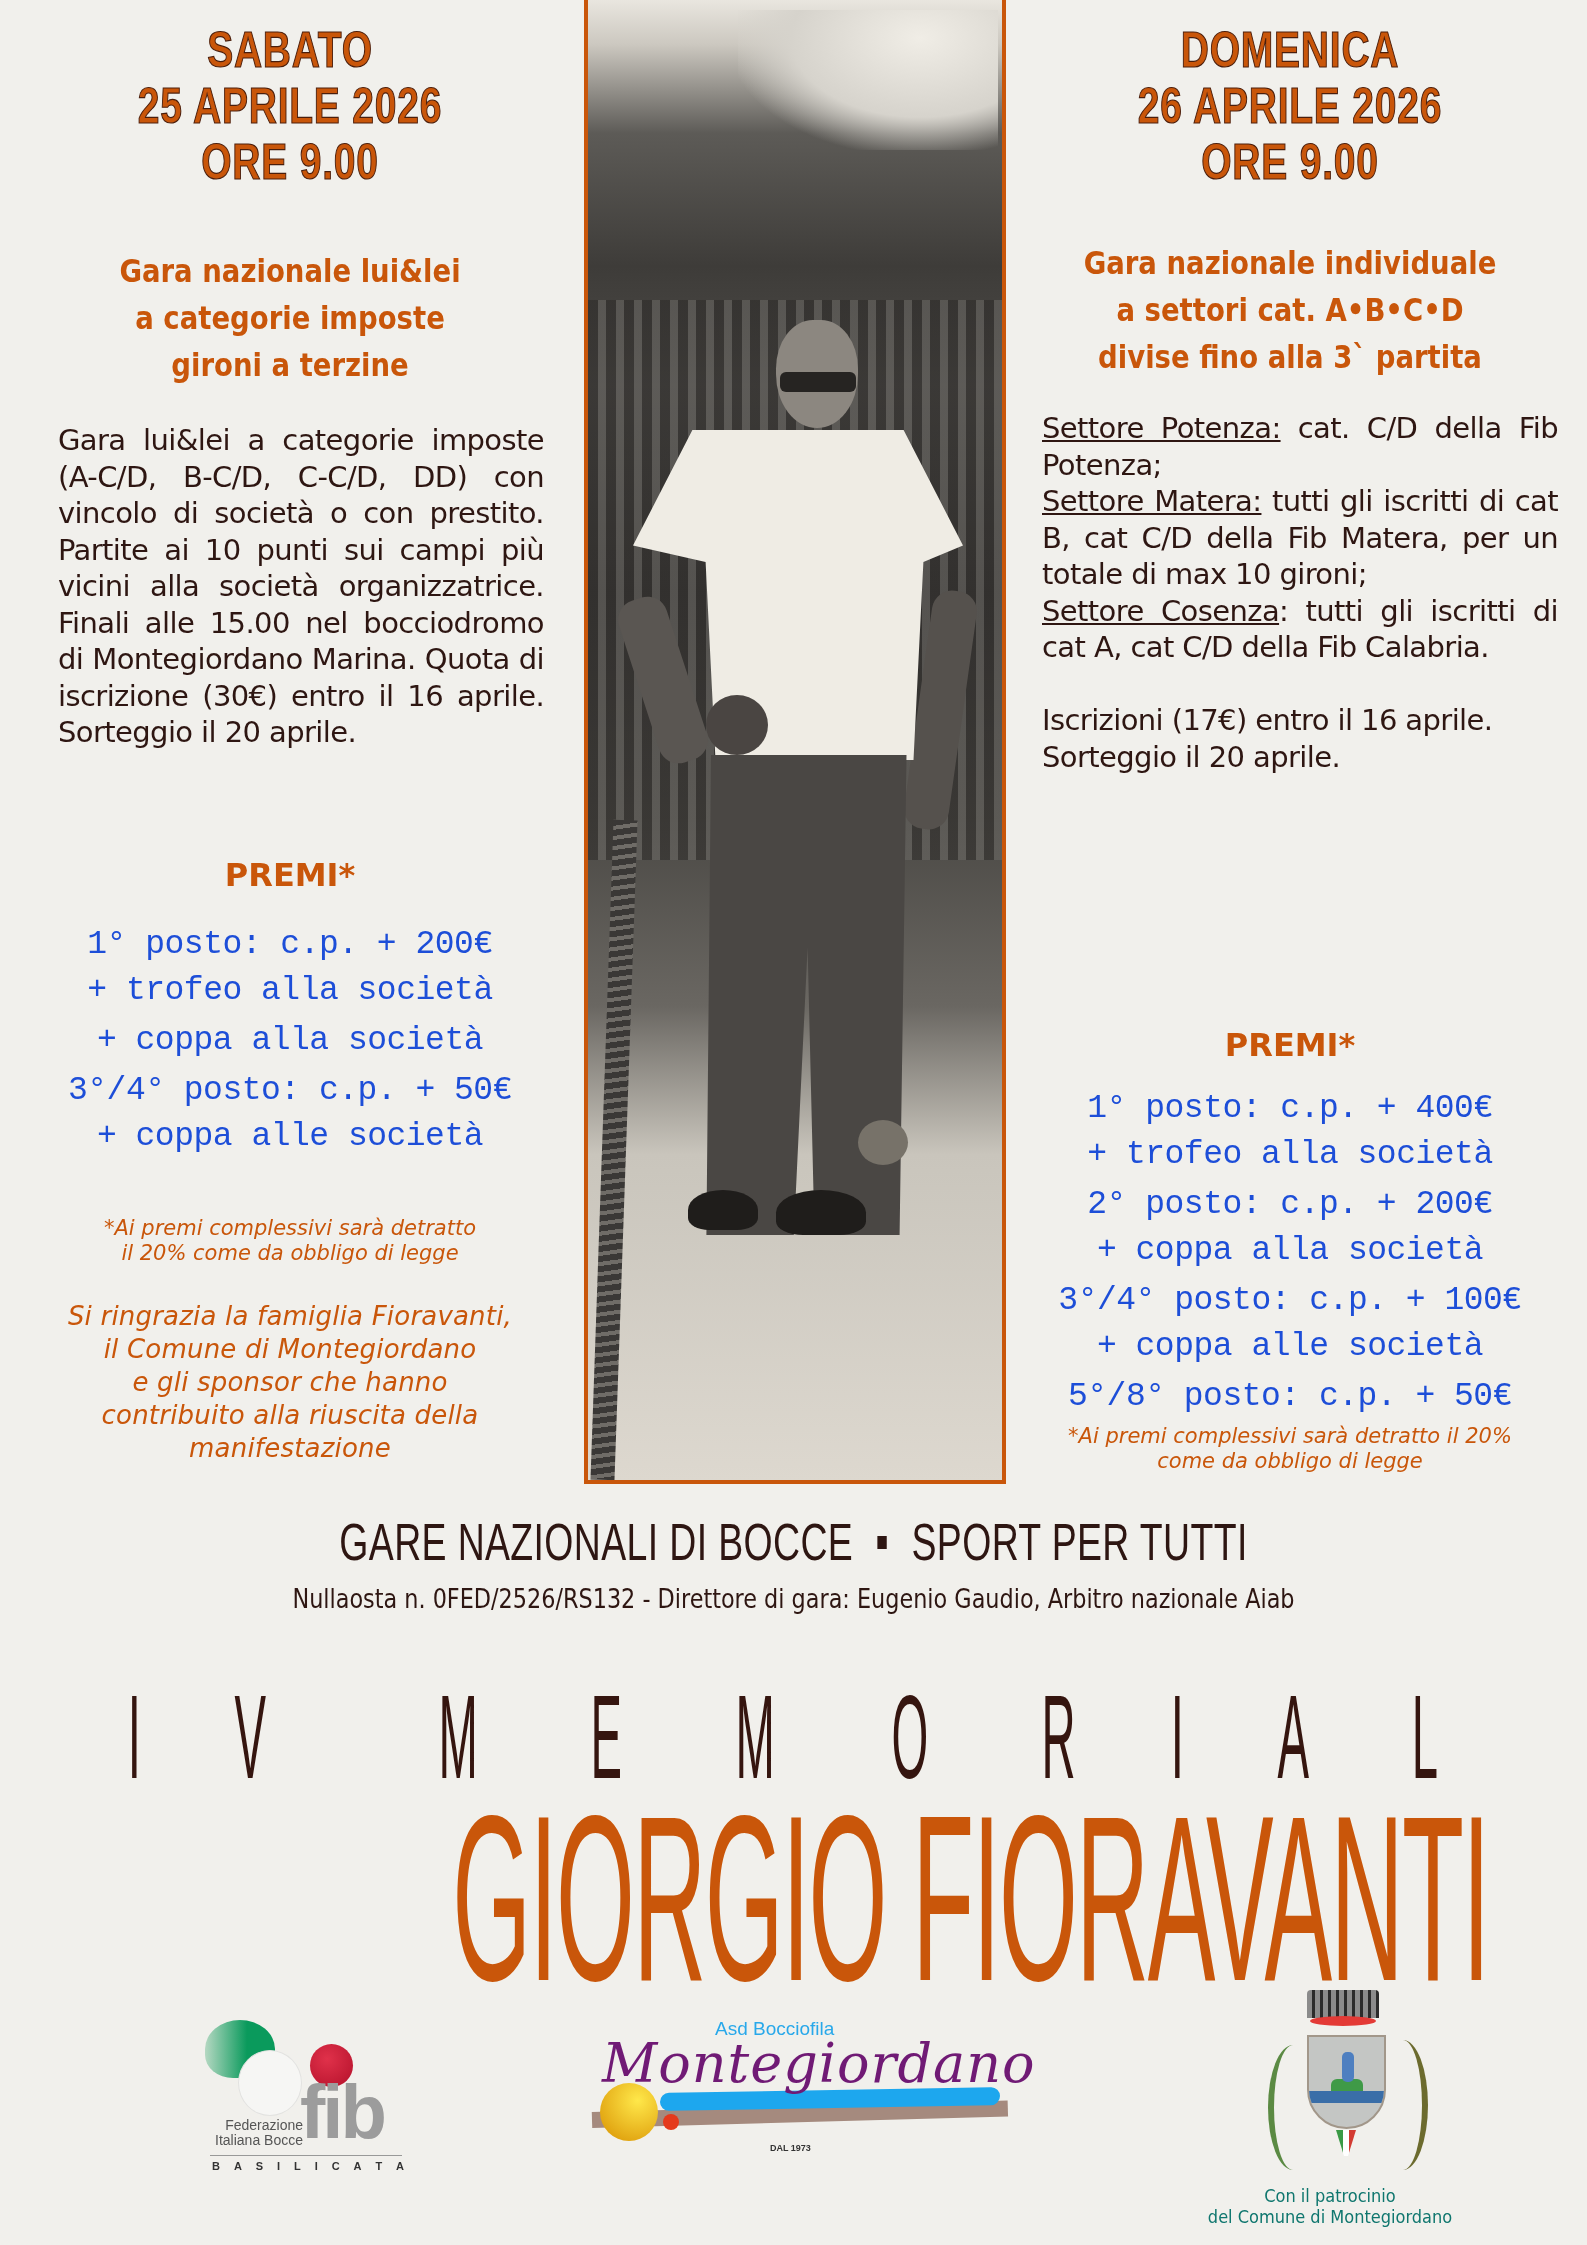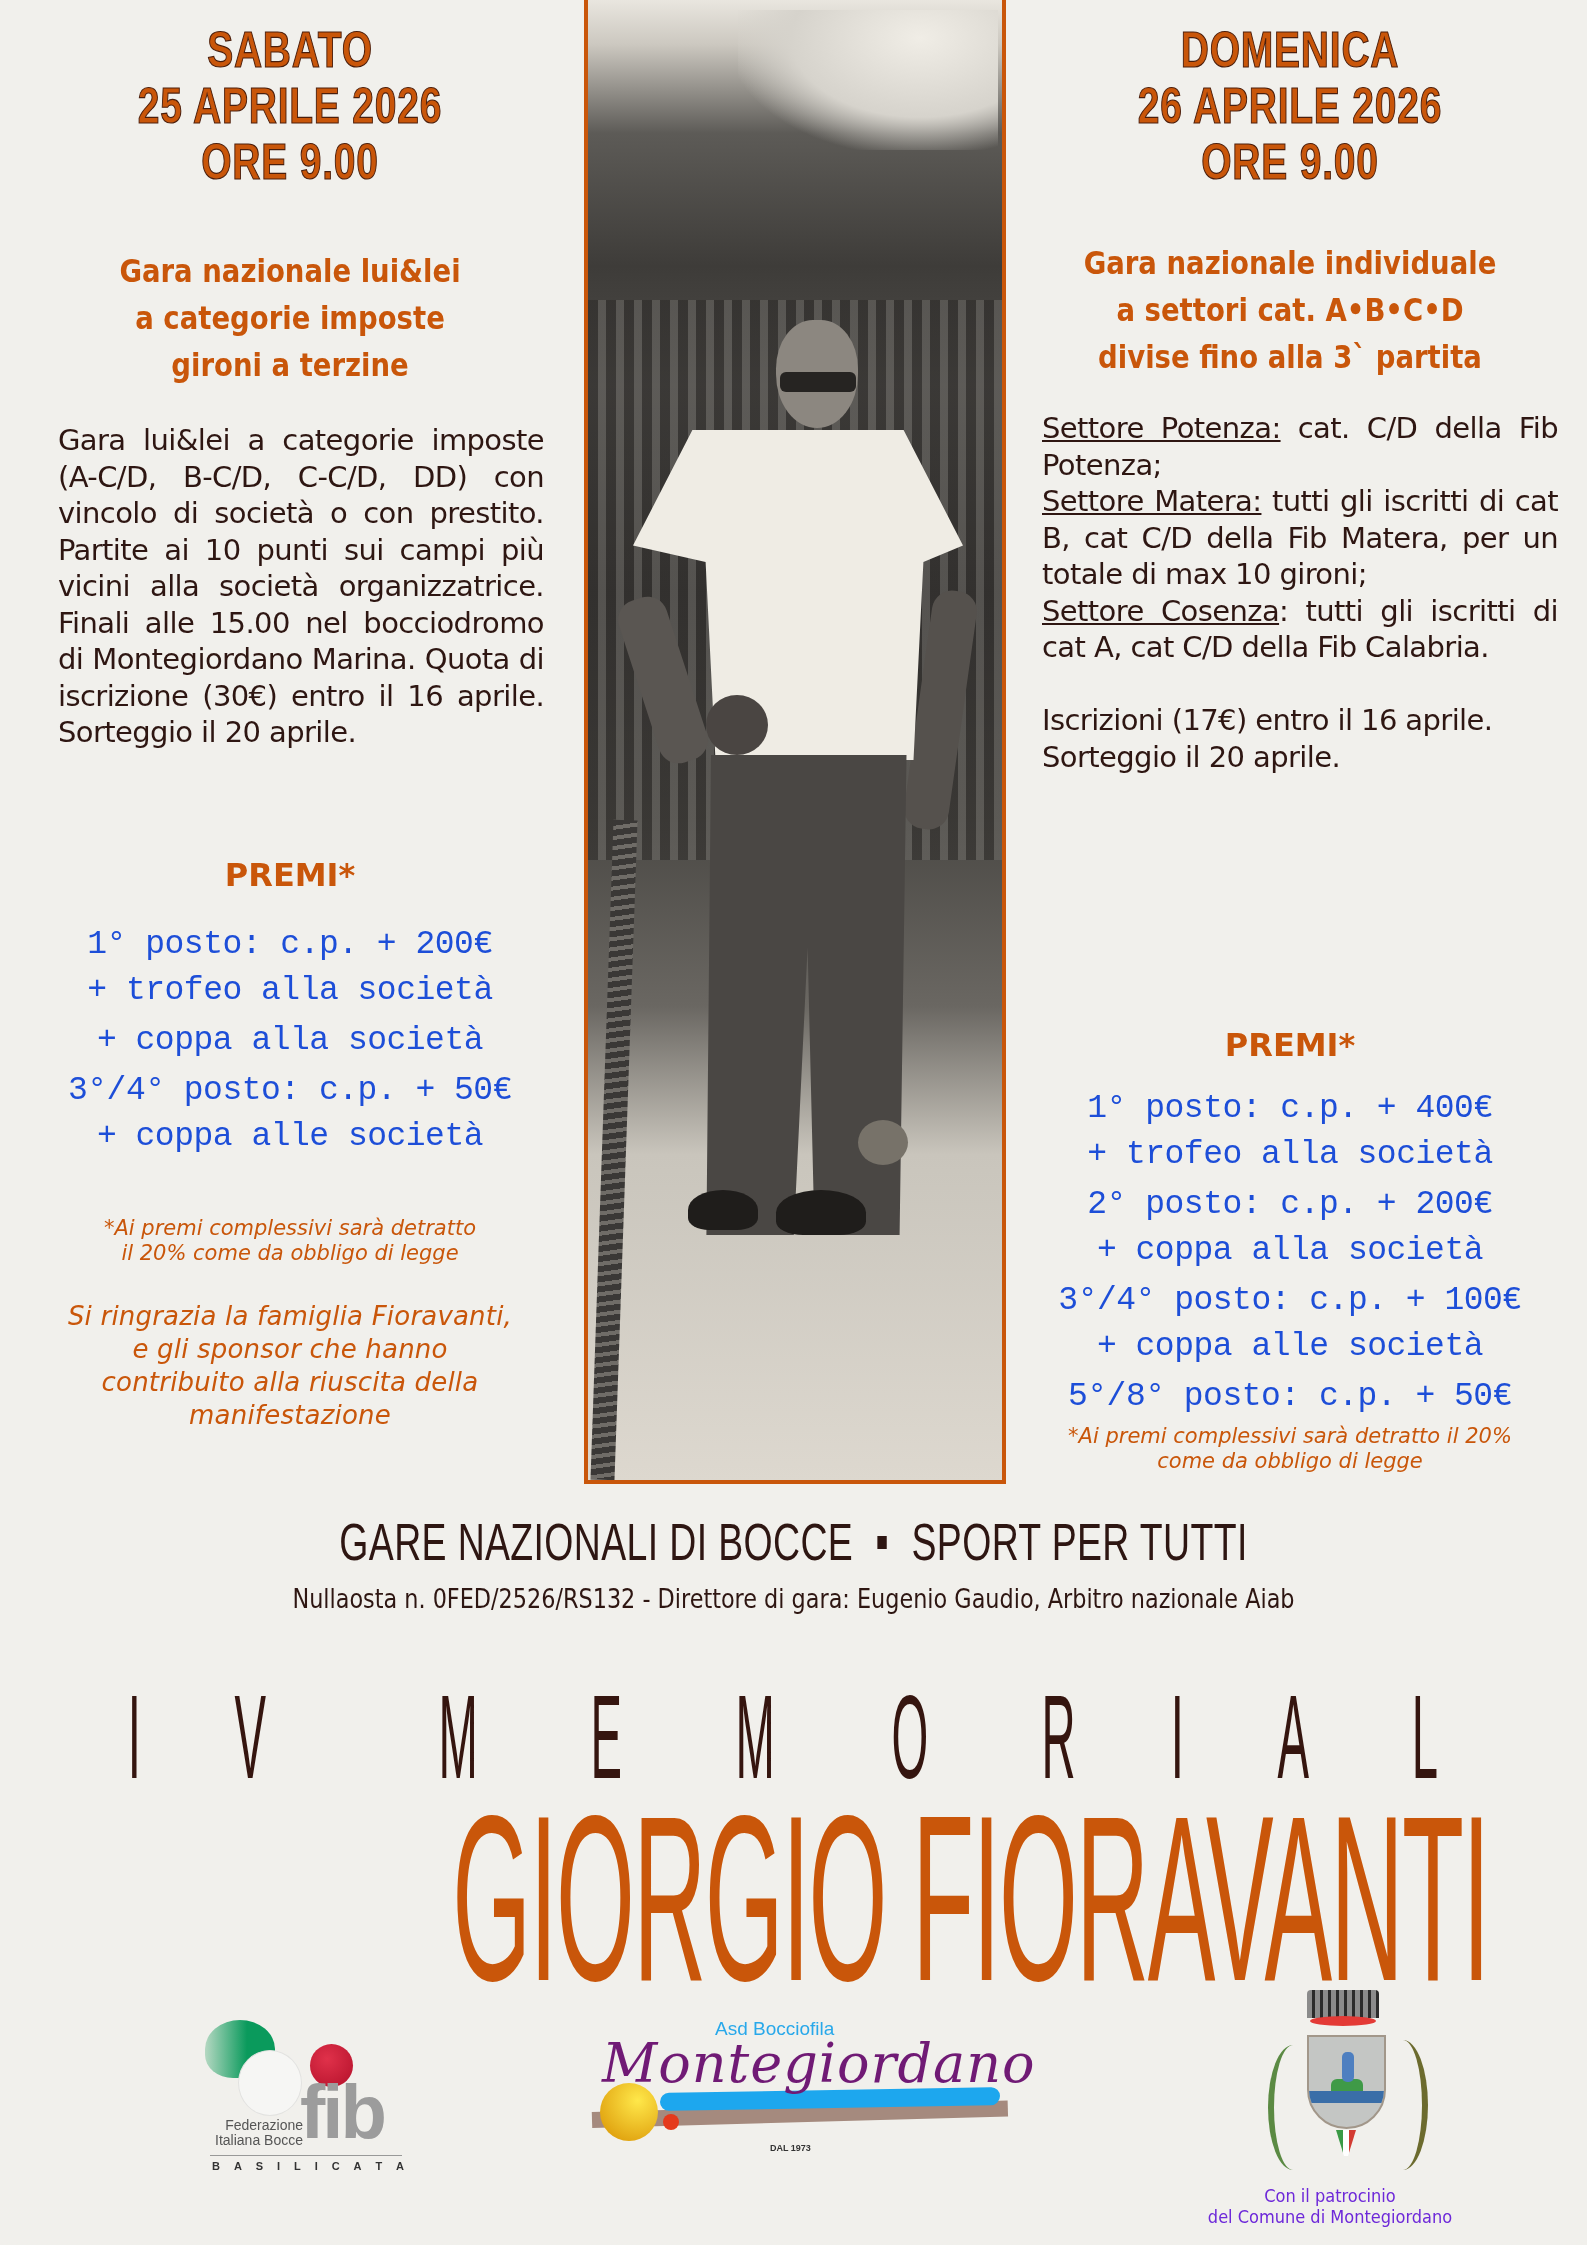--- a/index.html
+++ b/index.html
@@ -79,21 +79,21 @@
 
   .crown { left:1307px; top:1990px; width:72px; height:28px; background:repeating-linear-gradient(90deg,#8b8b8b 0 5px,#2b2b2b 5px 8px); border-radius:4px 4px 0 0; }
   .crown-band { left:1310px; top:2016px; width:66px; height:10px; border-radius:50%; background:#e33a36; }
   .shield { left:1307px; top:2035px; width:75px; height:90px; background:#c4c6c4; border:2px solid #a2978a; border-radius:0 0 40px 40px; overflow:hidden; }
   .shield-water { position:absolute; left:0; top:54px; width:100%; height:12px; background:#3a6ea8; }
   .shield-green { position:absolute; left:22px; top:42px; width:32px; height:14px; background:#3f9a47; border-radius:6px 6px 0 0; }
   .shield-figure { position:absolute; left:33px; top:15px; width:12px; height:30px; background:#4e7fc0; border-radius:5px; }
   .wreath-l { left:1268px; top:2045px; width:44px; height:125px; border-left:6px solid #5b8a43; border-radius:60% 0 0 60%; }
   .wreath-r { left:1378px; top:2040px; width:44px; height:130px; border-right:6px solid #6c6b2e; border-radius:0 60% 60% 0; }
   .bow { left:1336px; top:2130px; width:20px; height:26px; background:linear-gradient(90deg,#3b9a46 33%,#fff 33% 66%,#d33b32 66%); clip-path:polygon(0 0,100% 0,60% 100%,40% 100%); }
-  .patrocinio { left:1205px; top:2185px; width:250px; text-align:center; font-family:"DejaVu Sans Condensed","DejaVu Sans", sans-serif; font-size:18px; color:#6d28d9; line-height:21px; }
+  .patrocinio { left:1205px; top:2185px; width:250px; text-align:center; font-family:"DejaVu Sans Condensed","DejaVu Sans", sans-serif; font-size:18px; color:#0f766e; line-height:21px; }
 </style>
 </head>
 <body>
 
 <div class="abs date-block" style="left:90px; top:22px; width:400px;">
   <div>SABATO</div>
   <div>25 APRILE 2026</div>
   <div>ORE 9.00</div>
 </div>
 
@@ -121,20 +121,21 @@
   </div>
 </div>
 
 <div class="abs note" style="left:40px; top:1216px; width:500px;">
   <div>*Ai premi complessivi sarà detratto</div>
   <div>il 20% come da obbligo di legge</div>
 </div>
 
 <div class="abs thanks" style="left:40px; top:1300px; width:500px;">
   <div>Si ringrazia la famiglia Fioravanti,</div>
+  <div>il Comune di Montegiordano</div>
   <div>e gli sponsor che hanno</div>
   <div>contribuito alla riuscita della</div>
   <div>manifestazione</div>
 </div>
 
 <div class="abs photo-frame" title="Foto storica di Giorgio Fioravanti con boccia in mano">
   <div class="abs photo-sky"></div>
   <div class="abs photo-fence"></div>
   <div class="abs photo-head"></div>
   <div class="abs photo-glasses"></div>

